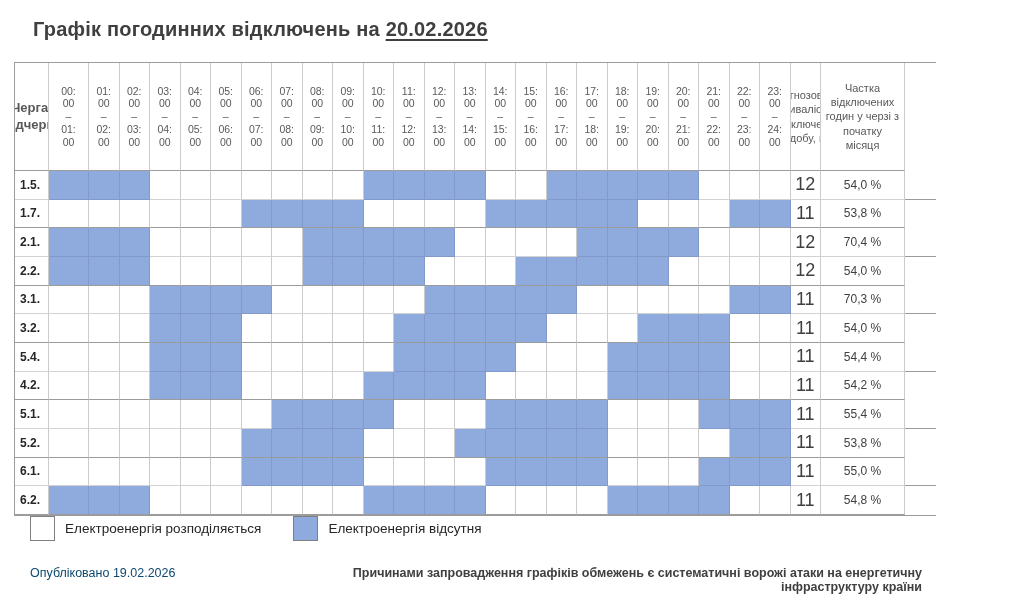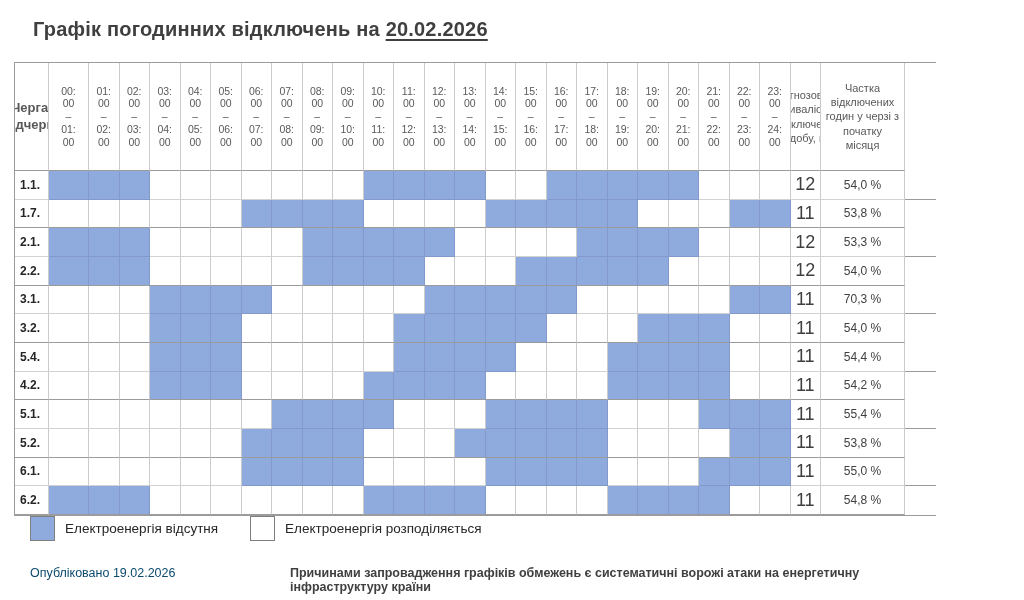--- a/index.html
+++ b/index.html
@@ -40,21 +40,21 @@
 
   .legend { position:absolute; left:30px; top:516px; display:flex; align-items:center; }
   .legend-item { display:flex; align-items:center; }
   .legend-item + .legend-item { margin-left:32px; }
   .sw { width:25px; height:25px; box-sizing:border-box; border:1px solid #7f7f7f; }
   .sw.available { background:#ffffff; }
   .sw.outage    { background:#8faadc; }
   .legend-label { margin-left:10px; font-size:13.5px; color:#262626; }
 
   .published { position:absolute; left:30px; top:566px; font-size:12.5px; color:#0c4a6e; }
-  .reason { position:absolute; left:290px; right:14px; top:566px; text-align:left;
+  .reason { position:absolute; left:290px; right:14px; top:566px; text-align:right;
             font-size:12.5px; font-weight:bold; color:#404040; }
 </style>
 </head>
 <body>
 
 <div class="page">
   <h1 class="title"><span>Графік погодинних відключень на </span><span class="date">20.02.2026</span></h1>
 
   <div class="schedule">
       <div class="c corner">Черга/
@@ -175,21 +175,21 @@
 23:
 00</div>
       <div class="c hh">23:
 00
 –
 24:
 00</div>
       <div class="c rh">Прогнозована тривалість відключень за добу, год</div>
       <div class="c rh">Частка відключених годин у черзі з початку місяця</div>
       <div class="c qc gb" style="grid-row: span 2;">1</div>
-      <div class="c sub">1.1.</div>
+      <div class="c sub">1.5.</div>
       <div class="c hc on"></div>
       <div class="c hc on"></div>
       <div class="c hc on"></div>
       <div class="c hc"></div>
       <div class="c hc"></div>
       <div class="c hc"></div>
       <div class="c hc"></div>
       <div class="c hc"></div>
       <div class="c hc"></div>
       <div class="c hc"></div>
@@ -256,21 +256,21 @@
       <div class="c hc"></div>
       <div class="c hc"></div>
       <div class="c hc on"></div>
       <div class="c hc on"></div>
       <div class="c hc on"></div>
       <div class="c hc on"></div>
       <div class="c hc"></div>
       <div class="c hc"></div>
       <div class="c hc"></div>
       <div class="c val">12</div>
-      <div class="c val pct">53,3 %</div>
+      <div class="c val pct">70,4 %</div>
       <div class="c sub gb">2.2.</div>
       <div class="c hc on gb"></div>
       <div class="c hc on gb"></div>
       <div class="c hc on gb"></div>
       <div class="c hc gb"></div>
       <div class="c hc gb"></div>
       <div class="c hc gb"></div>
       <div class="c hc gb"></div>
       <div class="c hc gb"></div>
       <div class="c hc on gb"></div>
@@ -508,24 +508,24 @@
       <div class="c hc on gb"></div>
       <div class="c hc on gb"></div>
       <div class="c hc gb"></div>
       <div class="c hc gb"></div>
       <div class="c val gb">11</div>
       <div class="c val pct gb">54,8 %</div>
     </div>
 
   <div class="legend">
       <div class="legend-item">
+        <span class="sw available"></span>
+        <span class="legend-label">Електроенергія розподіляється</span>
+      </div>
+      <div class="legend-item">
         <span class="sw outage"></span>
         <span class="legend-label">Електроенергія відсутня</span>
       </div>
-      <div class="legend-item">
-        <span class="sw available"></span>
-        <span class="legend-label">Електроенергія розподіляється</span>
-      </div>
     </div>
 
   <div class="published">Опубліковано 19.02.2026</div>
   <div class="reason">Причинами запровадження графіків обмежень є систематичні ворожі атаки на енергетичну інфраструктуру країни</div>
 </div>
 
 </body></html>

